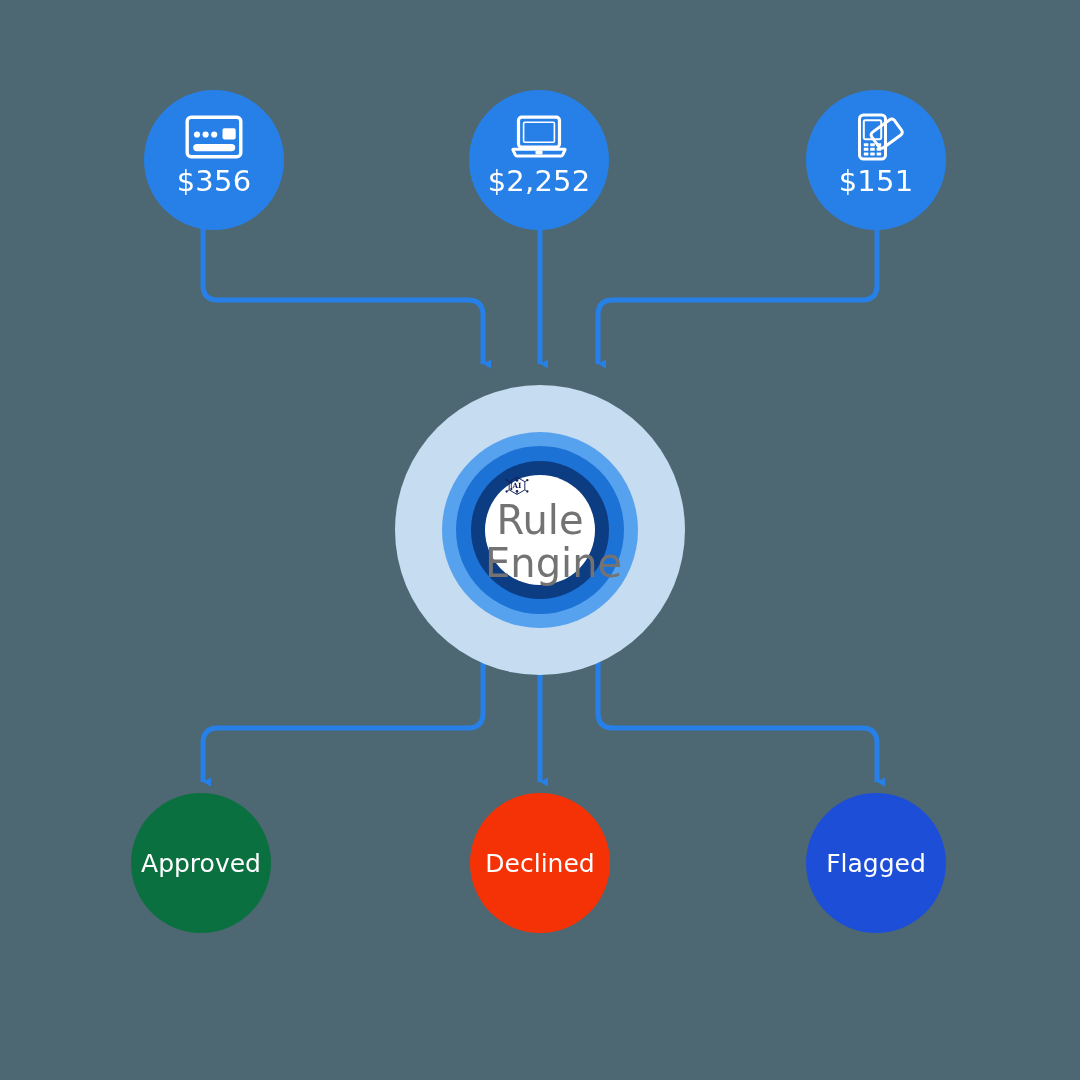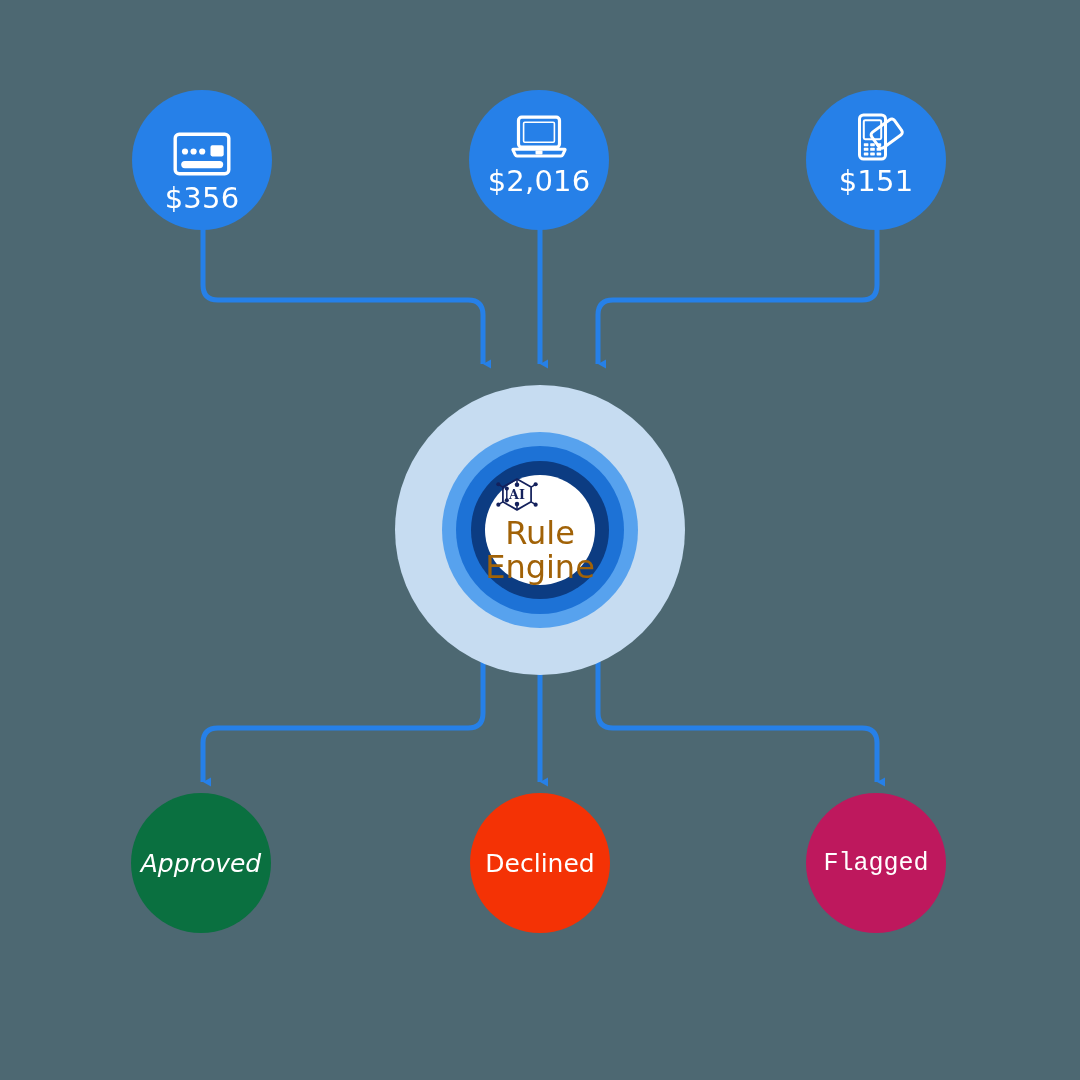--- a/index.html
+++ b/index.html
@@ -47,21 +47,21 @@
   }
   .source-amount {
     margin-top: 5px;
     color: #ffffff;
     font-size: 29px;
     line-height: 1;
     letter-spacing: 0.2px;
     white-space: nowrap;
   }
 
-  #node-card    { left: 132px; top: 90px; justify-content: center; }
+  #node-card    { left: 144px; top: 90px; }
   #node-laptop  { left: 469px; top: 90px; }
   #node-mobile  { left: 806px; top: 90px; }
 
   
   #engine {
     position: absolute;
     left: 395px;
     top: 385px;
     width: 290px;
     height: 290px;
@@ -102,22 +102,22 @@
     flex-direction: column;
     justify-content: center;
   }
   #ai-icon {
     width: 64px;
     height: 58px;
     display: block;
     margin-bottom: 2px;
   }
   #engine-label {
-    color: #a16207;
-    font-size: 32px;
+    color: #737373;
+    font-size: 40px;
     line-height: 1.08;
     text-align: center;
     white-space: pre-line;
   }
 
   
   .outcome-node {
     position: absolute;
     width: 140px;
     height: 140px;
@@ -125,23 +125,23 @@
     display: flex;
     align-items: center;
     justify-content: center;
   }
   .outcome-label {
     color: #ffffff;
     font-size: 25px;
     line-height: 1;
     white-space: nowrap;
   }
-  #node-approved { left: 131px; top: 793px; background: #0a7040; font-style: italic; }
+  #node-approved { left: 131px; top: 793px; background: #0a7040; }
   #node-declined { left: 470px; top: 793px; background: #f43205; }
-  #node-flagged  { left: 806px; top: 793px; background: #be185d; font-family: Liberation Mono, monospace; }
+  #node-flagged  { left: 806px; top: 793px; background: #1d4ed8; }
 </style>
 </head>
 <body>
 
 <div id="stage">
 
   <svg id="connectors" viewBox="0 0 1080 1080" width="1080" height="1080">
     <defs>
       <marker id="arrowDown" markerWidth="10" markerHeight="9" refX="5" refY="8.4" orient="auto" markerUnits="userSpaceOnUse">
         <path d="M0.6,0.4 L5,8.4 L9.4,0.4 Z" fill="#2680e8"></path>
@@ -175,21 +175,21 @@
 
   <div class="source-node" id="node-laptop">
     <svg class="source-icon" viewBox="0 0 58 44">
       <rect x="8.5" y="2.2" width="41" height="30" rx="3.2" fill="none" stroke="#ffffff" stroke-width="3.2"></rect>
       <rect x="13.6" y="7.2" width="30.8" height="20" rx="1.2" fill="none" stroke="#ffffff" stroke-width="1.6"></rect>
       <path d="M3.4,34.2 L54.6,34.2 Q55.4,34.2 55.0,35.0 L52.6,40.0
                Q52.2,41.0 51.0,41.0 L7.0,41.0 Q5.8,41.0 5.4,40.0
                L3.0,35.0 Q2.6,34.2 3.4,34.2 Z" fill="none" stroke="#ffffff" stroke-width="3.0"></path>
       <rect x="25.5" y="35.4" width="7" height="4.2" rx="1" fill="#ffffff"></rect>
     </svg>
-    <div class="source-amount">$2,016</div>
+    <div class="source-amount">$2,252</div>
   </div>
 
   <div class="source-node" id="node-mobile">
     <svg class="source-icon" viewBox="0 0 58 50">
       <rect x="12.5" y="3" width="26" height="44" rx="4" fill="none" stroke="#ffffff" stroke-width="3"></rect>
       <rect x="16.8" y="8.2" width="17.4" height="19" rx="1.4" fill="none" stroke="#ffffff" stroke-width="2"></rect>
       <g fill="#ffffff">
         <rect x="16.8" y="31.2" width="4.6" height="3.0" rx="0.6"></rect>
         <rect x="23.2" y="31.2" width="4.6" height="3.0" rx="0.6"></rect>
         <rect x="29.6" y="31.2" width="4.6" height="3.0" rx="0.6"></rect>

